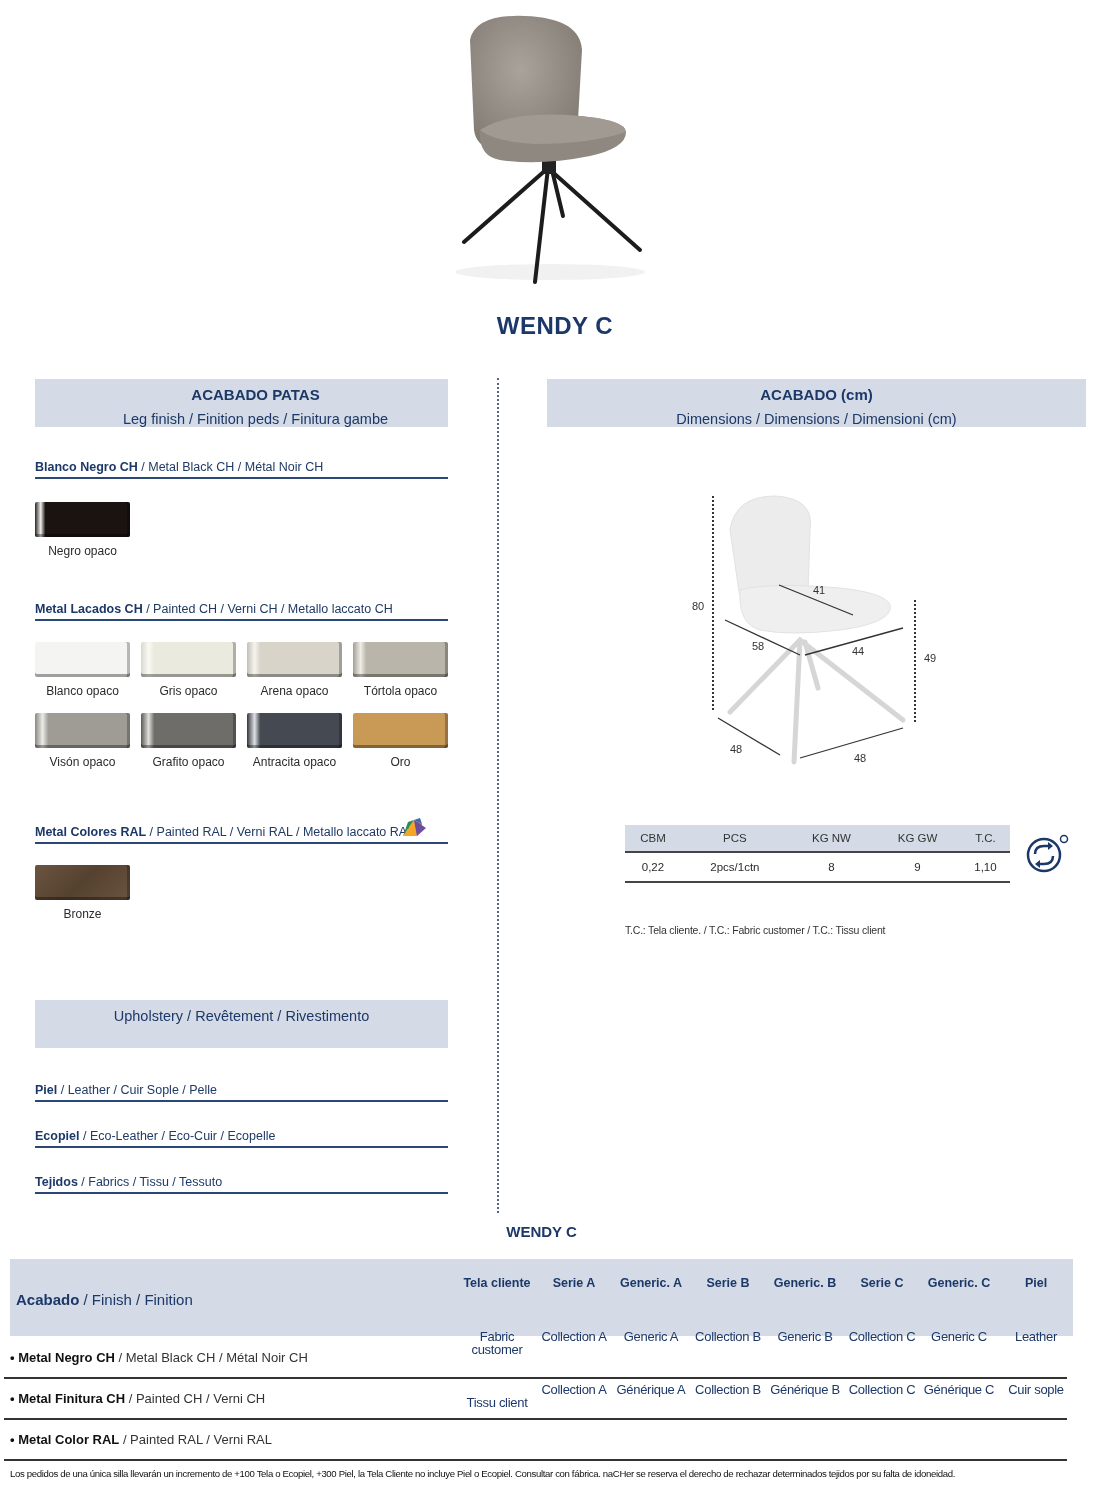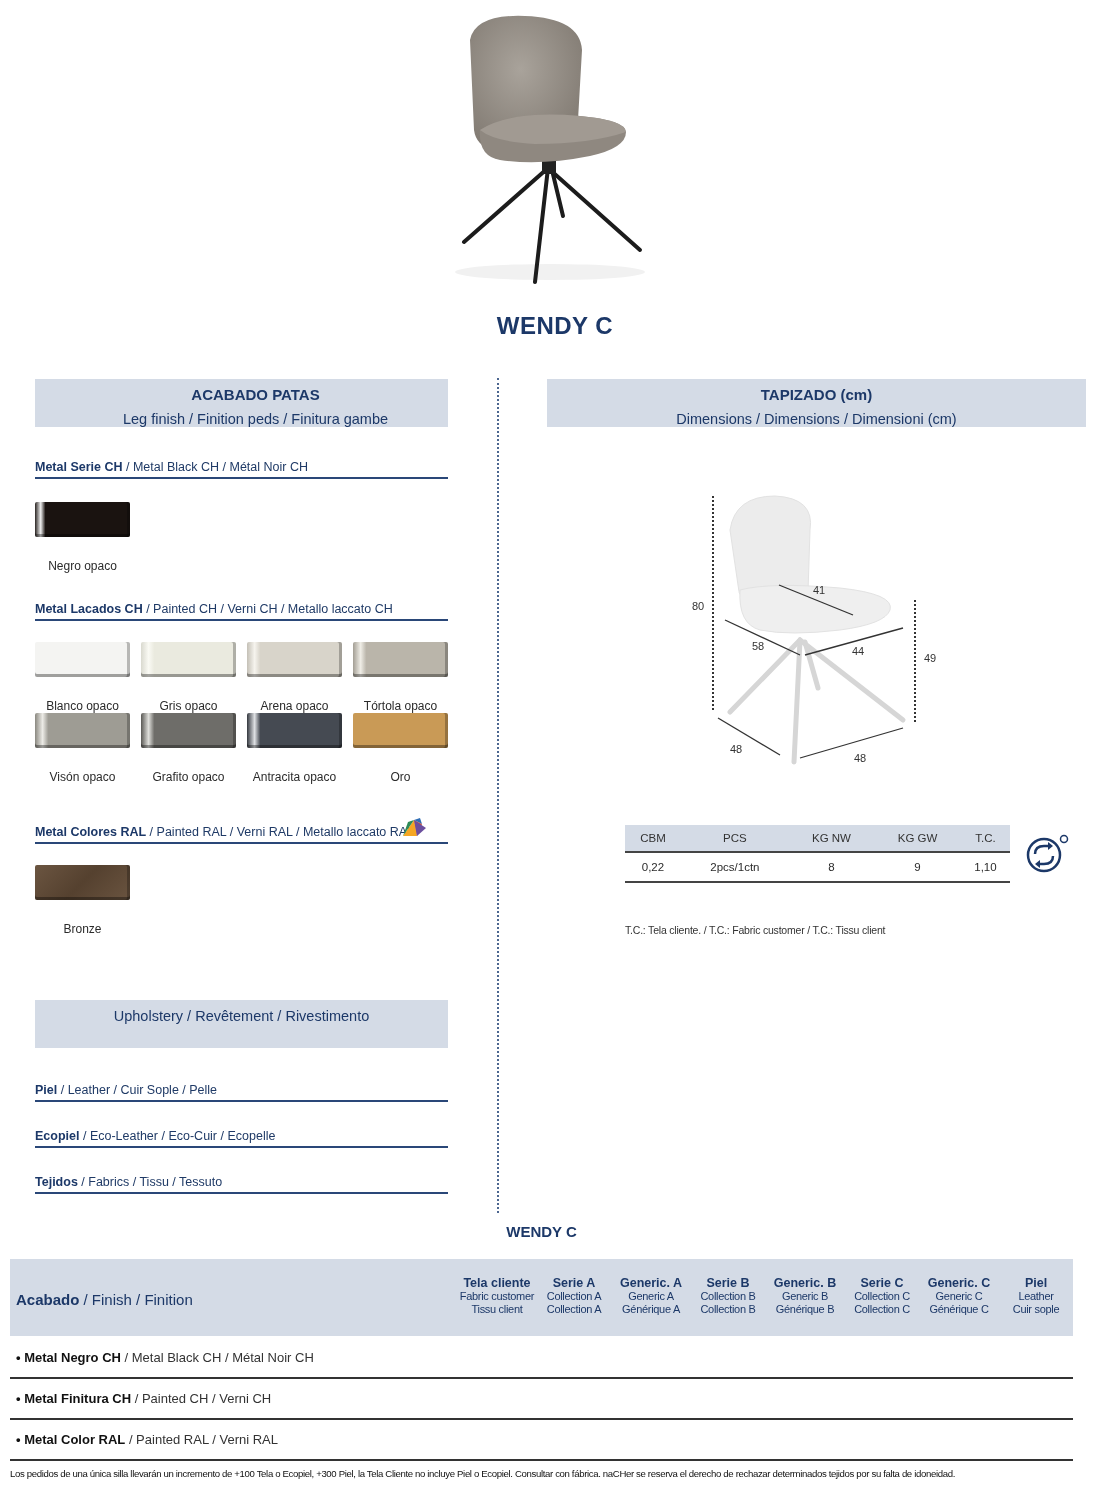--- a/index.html
+++ b/index.html
@@ -15,41 +15,41 @@
   .sec-head { background: #d4dbe6; text-align: center; color: #1c3868; }
   .sec-head .t1 { font-size: 15px; font-weight: bold; padding-top: 7px; }
   .sec-head .t2 { font-size: 14.5px; margin-top: 8px; }
 
   
   .group-title { font-size: 12.5px; color: #1f3a66; border-bottom: 2px solid #2a4778; padding-bottom: 3px; white-space: nowrap; }
   .group-title b { font-weight: bold; color: #1c3868; }
 
   
   .swatch { width: 95px; height: 35px; border-radius: 2px; box-shadow: inset 0 -3px 0 rgba(0,0,0,0.35), inset -3px 0 0 rgba(0,0,0,0.25); }
-  .swatch-label { width: 95px; text-align: center; font-size: 12px; color: #2b2b2b; margin-top: 22px; }
+  .swatch-label { width: 95px; text-align: center; font-size: 12px; color: #2b2b2b; margin-top: 7px; }
 
   .divider-v { left: 497px; top: 378px; height: 835px; width: 0; border-left: 2px dotted #4c6690; }
 
   
   .dim-table { left: 625px; top: 825px; width: 385px; border-collapse: collapse; font-size: 11.5px; color: #2b2b2b; }
   .dim-table th { background: #d4dbe6; height: 27px; font-weight: normal; color: #333; border-bottom: 2px solid #444; }
   .dim-table td { height: 30px; text-align: center; border-bottom: 2px solid #444; }
   .dim-note { left: 625px; top: 924px; font-size: 10.5px; color: #333; letter-spacing: -0.2px; }
 
   .dim-label { font-size: 11px; color: #333; }
 
   
   .pt-title { left: 0; width: 1083px; top: 1223px; text-align: center; font-size: 15px; font-weight: bold; color: #1c3868; }
   .pt-head { left: 10px; top: 1259px; width: 1063px; height: 77px; background: #d4dbe6; }
   .pt-head-label { left: 16px; top: 1291px; font-size: 15px; color: #1c3868; }
   .pt-head-label b { font-weight: bold; }
   .pt-col { top: 1276px; width: 80px; text-align: center; color: #1c3868; }
   .pt-col .c1 { font-size: 12.5px; font-weight: bold; }
-  .pt-col .c2, .pt-col .c3 { font-size: 11px; line-height: 13px; letter-spacing: -0.3px; }
-  .pt-row { left: 10px; width: 1063px; height: 41px; border-bottom: 2px solid #333; font-size: 13px; color: #333; padding: 12px 0 0 6px; }
+  .pt-col .c2, .pt-col .c3 { font-size: 13px; line-height: 13px; letter-spacing: -0.3px; margin-top: 40px; }
+  .pt-row { left: 4px; width: 1063px; height: 41px; border-bottom: 2px solid #333; font-size: 13px; color: #333; padding: 12px 0 0 6px; }
   .pt-row b { color: #111; }
 
   .footnote { left: 10px; top: 1468px; width: 1080px; font-size: 9.6px; line-height: 12px; color: #111; letter-spacing: -0.35px; }
 </style>
 </head>
 <body>
 
 <div class="abs hero">
   <svg width="230" height="275" viewBox="0 0 230 275">
     <defs>
@@ -75,21 +75,21 @@
   </svg>
 </div>
 <div class="abs product-title">WENDY C</div>
 
 <div class="abs sec-head" style="left:35px;top:379px;width:413px;height:48px;padding-left:28px;">
   <div class="t1">ACABADO PATAS</div>
   <div class="t2">Leg finish / Finition peds / Finitura gambe</div>
 </div>
 
 <div class="abs group-title" style="left:35px;top:460px;width:413px;">
-  <b>Metal Serie CH</b><span> / Metal Black CH / Métal Noir CH</span>
+  <b>Blanco Negro CH</b><span> / Metal Black CH / Métal Noir CH</span>
 </div>
 <div class="abs" style="left:35px;top:502px;">
   <div class="swatch" style="background:linear-gradient(90deg,#2a2522 0%,#eee 6%,#1a1310 11%,#1a1310 100%);"></div>
   <div class="swatch-label">Negro opaco</div>
 </div>
 
 <div class="abs group-title" style="left:35px;top:602px;width:413px;">
   <b>Metal Lacados CH</b><span> / Painted CH / Verni CH / Metallo laccato CH</span>
 </div>
 
@@ -152,21 +152,21 @@
 <div class="abs group-title" style="left:35px;top:1129px;width:413px;">
   <b>Ecopiel</b><span> / Eco-Leather / Eco-Cuir / Ecopelle</span>
 </div>
 <div class="abs group-title" style="left:35px;top:1175px;width:413px;">
   <b>Tejidos</b><span> / Fabrics / Tissu / Tessuto</span>
 </div>
 
 <div class="abs divider-v"></div>
 
 <div class="abs sec-head" style="left:547px;top:379px;width:539px;height:48px;">
-  <div class="t1">TAPIZADO (cm)</div>
+  <div class="t1">ACABADO (cm)</div>
   <div class="t2">Dimensions / Dimensions / Dimensioni (cm)</div>
 </div>
 
 <div class="abs" style="left:690px;top:490px;width:260px;height:280px;">
   <svg width="260" height="280" viewBox="0 0 260 280">
 
     <g stroke="#d6d6d6" stroke-width="5" stroke-linecap="round">
       <line x1="110" y1="150" x2="40" y2="222"></line>
       <line x1="110" y1="150" x2="213" y2="230"></line>
       <line x1="110" y1="150" x2="104" y2="272"></line>

